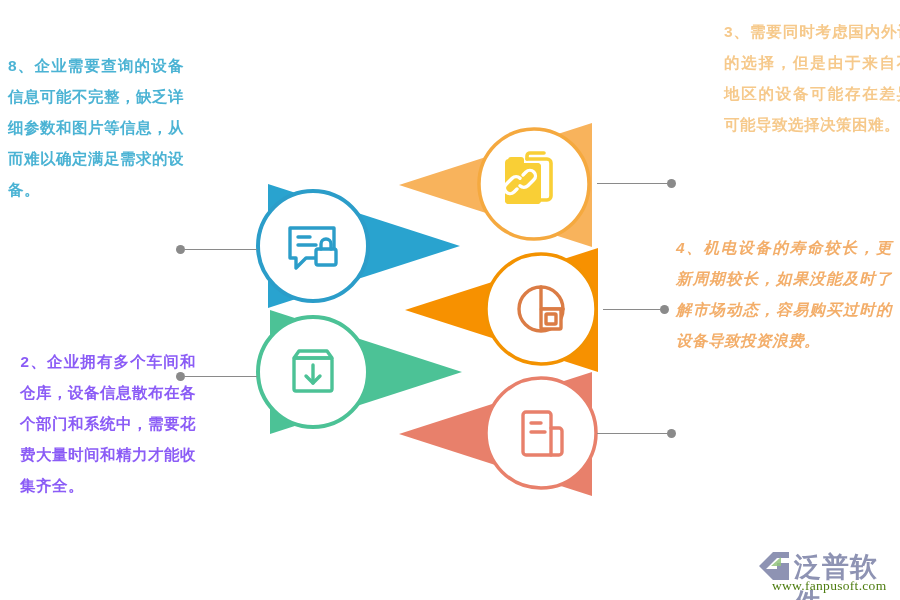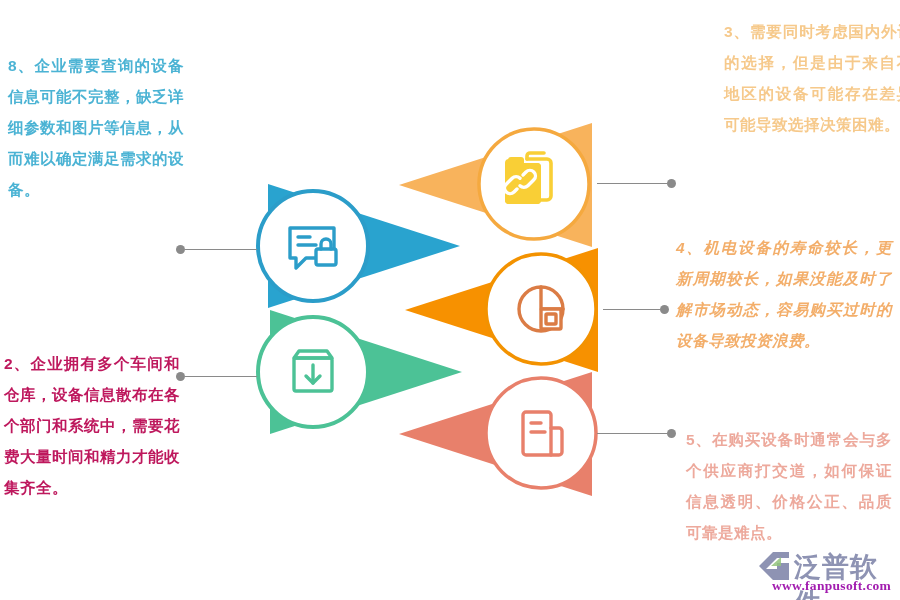--- a/index.html
+++ b/index.html
@@ -15,21 +15,21 @@
     position:absolute;
     font-size:15.5px;
     line-height:31px;
     letter-spacing:0.5px;
     font-weight:600;
     white-space:pre-wrap;
     word-break:break-all;
   }
 
   #t1{left:8px;  top:50px;  width:176px; color:#4bb3d4; text-align:justify;}
-  #t2{left:4px;  top:348px; width:176px; color:#be185d; text-align:justify;}
+  #t2{left:20px;  top:348px; width:176px; color:#8b5cf6; text-align:justify;font-family:Liberation Mono, monospace;}
   #t3{left:724px;top:16px;  width:206px; color:#f6c98b; text-align:justify;}
   #t4{left:676px;top:232px; width:216px; color:#f3ae6a; text-align:justify;font-style:italic;}
   #t5{left:686px;top:424px; width:206px; color:#eda99c; text-align:justify;}
 
   
   .conn-line{position:absolute;height:1px;background:#8a8a8a;}
   .conn-dot{position:absolute;width:9px;height:9px;border-radius:50%;background:#8a8a8a;}
 
   
   #graphics{position:absolute;left:0;top:0;width:900px;height:600px;}
@@ -37,21 +37,21 @@
   
   #logo{position:absolute;left:757px;top:548px;width:140px;height:48px;}
   .logo-cn{
     position:absolute;left:37px;top:1px;
     font-size:27px;font-weight:700;color:#8e93b3;
     letter-spacing:1px;
     font-family:"DejaVu Sans","Liberation Sans",sans-serif;
   }
   .logo-url{
     position:absolute;left:15px;top:30px;
-    font-size:13.5px;font-weight:700;color:#a21caf;
+    font-size:13.5px;font-weight:400;color:#4d7c0f;
     letter-spacing:0.3px;
     font-family:"Liberation Serif","DejaVu Serif",serif;
   }
 </style>
 </head>
 <body>
 
 <div id="stage">
 
   <svg id="graphics" viewBox="0 0 900 600">
@@ -149,21 +149,20 @@
   <div class="conn-line" style="left:603px;top:309px;width:57px;"></div>
   <div class="conn-dot" style="left:660px;top:305px;"></div>
 
   <div class="conn-line" style="left:597px;top:433px;width:70px;"></div>
   <div class="conn-dot" style="left:667px;top:429px;"></div>
 
   <div class="txt" id="t1">8、企业需要查询的设备信息可能不完整，缺乏详细参数和图片等信息，从而难以确定满足需求的设备。</div>
   <div class="txt" id="t2">2、企业拥有多个车间和仓库，设备信息散布在各个部门和系统中，需要花费大量时间和精力才能收集齐全。</div>
   <div class="txt" id="t3">3、需要同时考虑国内外设备的选择，但是由于来自不同地区的设备可能存在差异，可能导致选择决策困难。</div>
   <div class="txt" id="t4">4、机电设备的寿命较长，更新周期较长，如果没能及时了解市场动态，容易购买过时的设备导致投资浪费。</div>
-  <div class="txt" id="t5">5、在购买设备时通常会与多个供应商打交道，如何保证信息透明、价格公正、品质可靠是难点。</div>
 
   <div id="logo">
     <svg width="34" height="30" viewBox="0 0 34 30" style="position:absolute;left:0;top:3px;">
       <path d="M2 15 L16 1 L32 1 L32 7 L20 7 L9 18 L20 18 L20 12 L32 12 L32 29 L16 29 Z" fill="#8e93b3"></path>
       <path d="M14 15 L24 6 L24 15 Z" fill="#93c47d" opacity="0.85"></path>
     </svg>
     <div class="logo-cn">泛普软件</div>
     <div class="logo-url">www.fanpusoft.com</div>
   </div>
 

